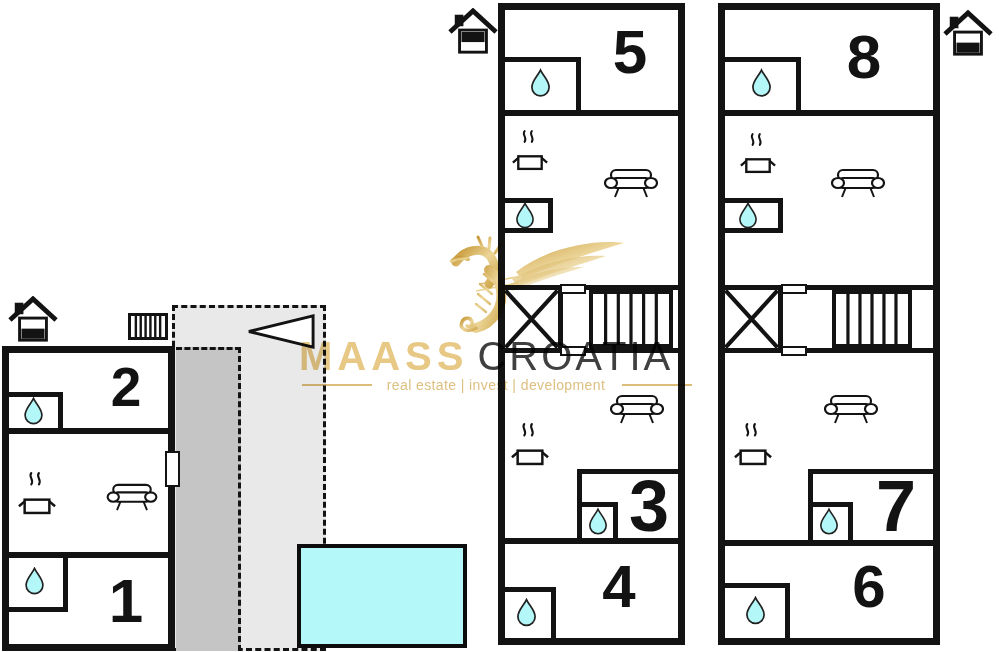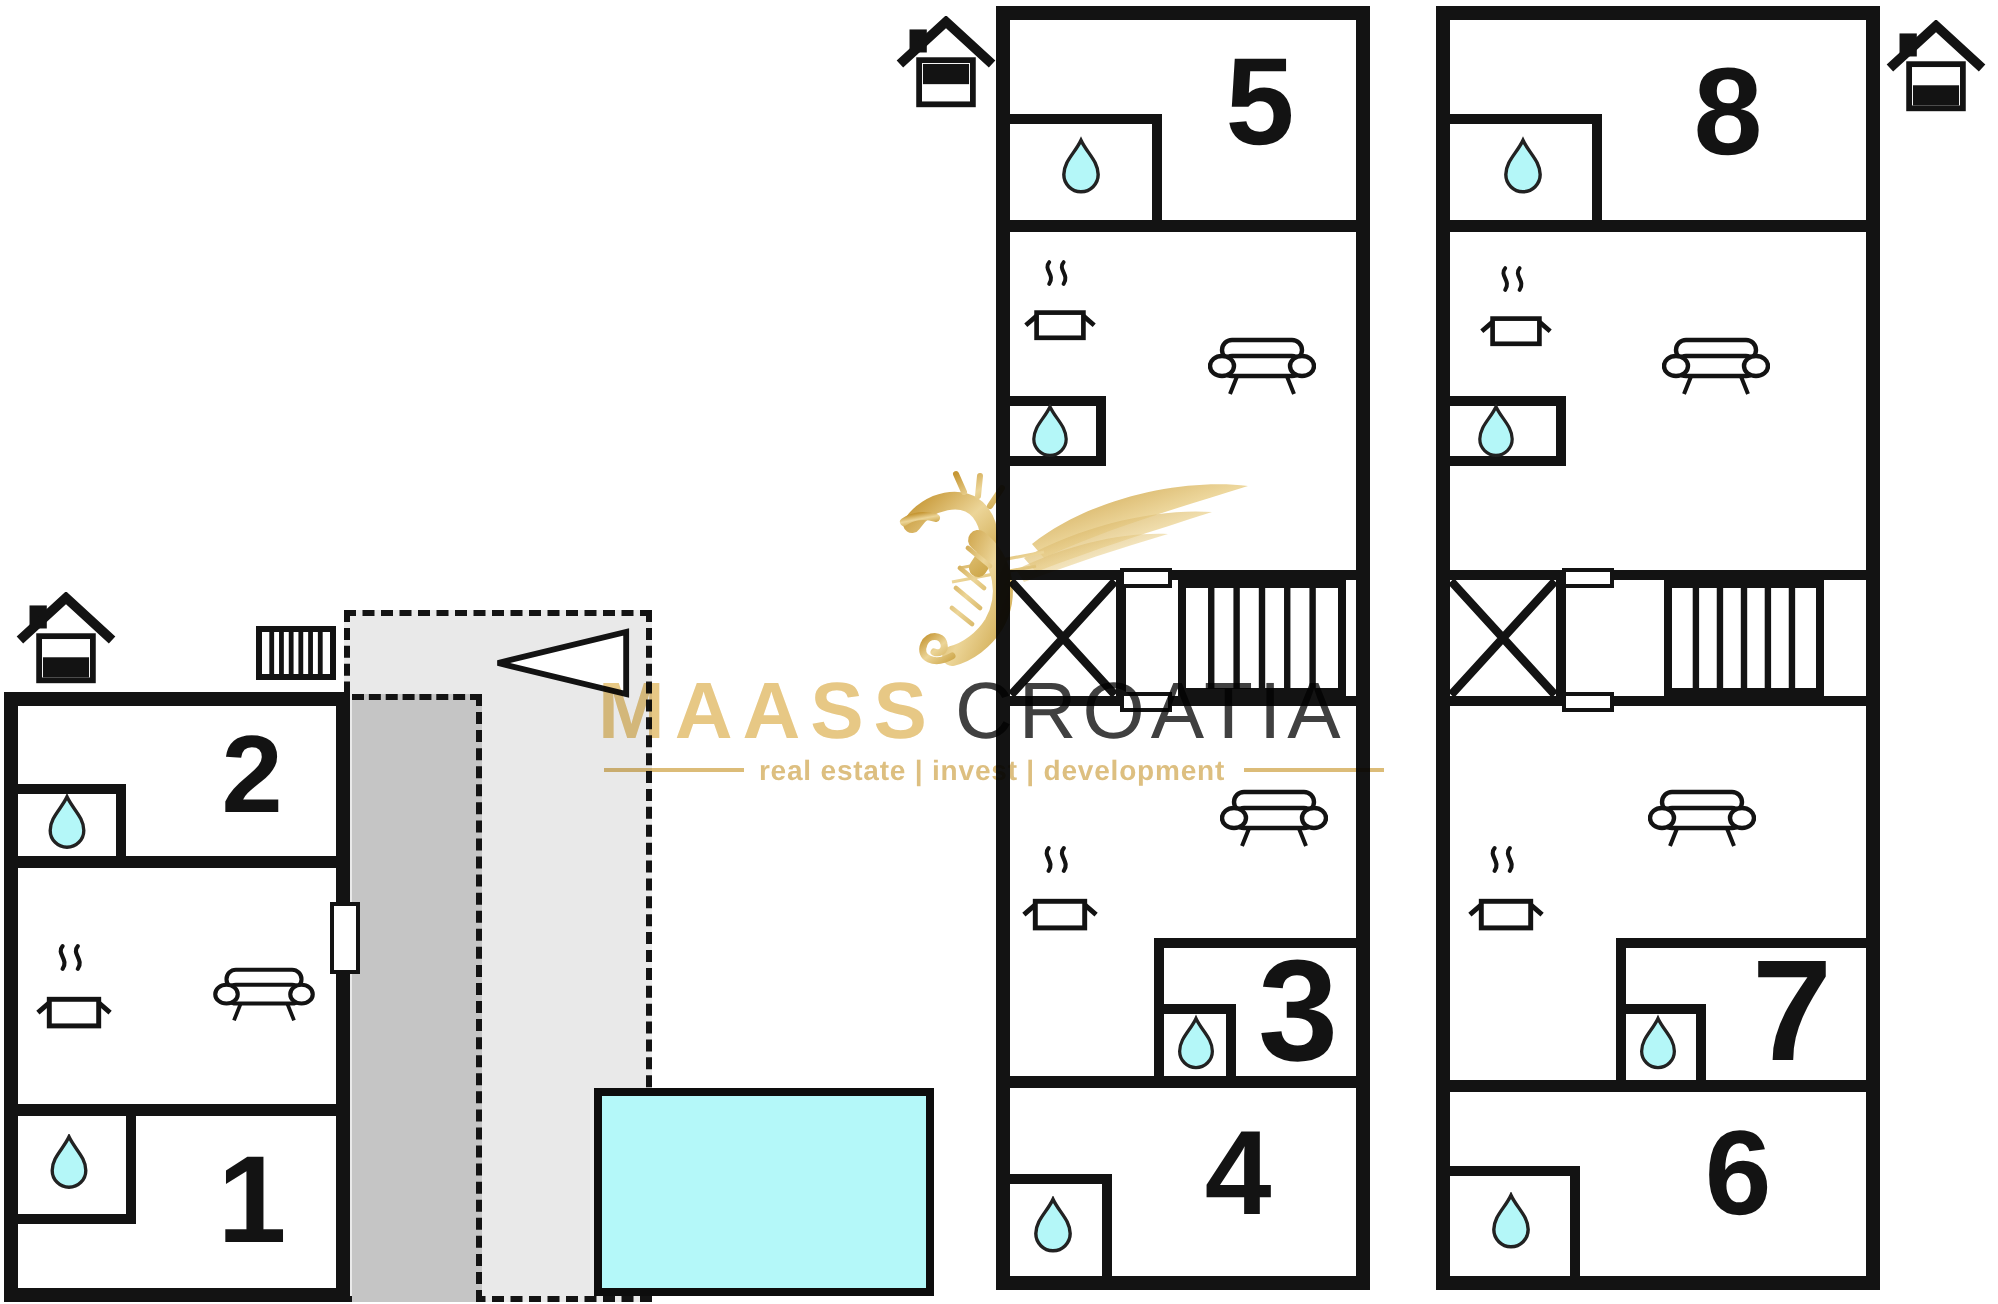--- a/index.html
+++ b/index.html
@@ -16,21 +16,21 @@
   .terrace-outer{position:absolute;background:#e9e9e9;border:3px dashed #131313;box-sizing:border-box;}
   .terrace-inner{position:absolute;background:#c5c5c5;border-top:3px dashed #131313;
                  border-right:3px dashed #131313;box-sizing:border-box;}
   .pool{position:absolute;background:#b4f8f9;border:4px solid #0d0d0d;box-sizing:border-box;}
   .watermark{position:absolute;left:0;top:0;width:999px;height:652px;z-index:10;
              pointer-events:none;mix-blend-mode:multiply;}
   .brand{position:absolute;left:299px;top:336px;display:flex;align-items:baseline;gap:9px;white-space:nowrap;}
   .brand-primary{font-size:40px;font-weight:bold;letter-spacing:5px;color:#e7c885;line-height:1;}
   .brand-secondary{font-size:40px;font-weight:normal;letter-spacing:3px;color:#404040;line-height:1;}
   .tagline{position:absolute;left:296px;top:377px;width:400px;text-align:center;font-size:14px;
-           color:#ddbf80;letter-spacing:0.4px;line-height:1.2;font-weight:bold;}
+           color:#ddbf80;letter-spacing:0.4px;line-height:1.2;}
   .gold-line{position:absolute;height:2px;background:#dcbc78;}
 </style>
 </head>
 <body>
 
 <svg width="0" height="0" style="position:absolute">
   <defs>
     <linearGradient id="gld" x1="0" y1="0" x2="1" y2="1">
       <stop offset="0" stop-color="#c69735"></stop>
       <stop offset="0.5" stop-color="#ecd598"></stop>

